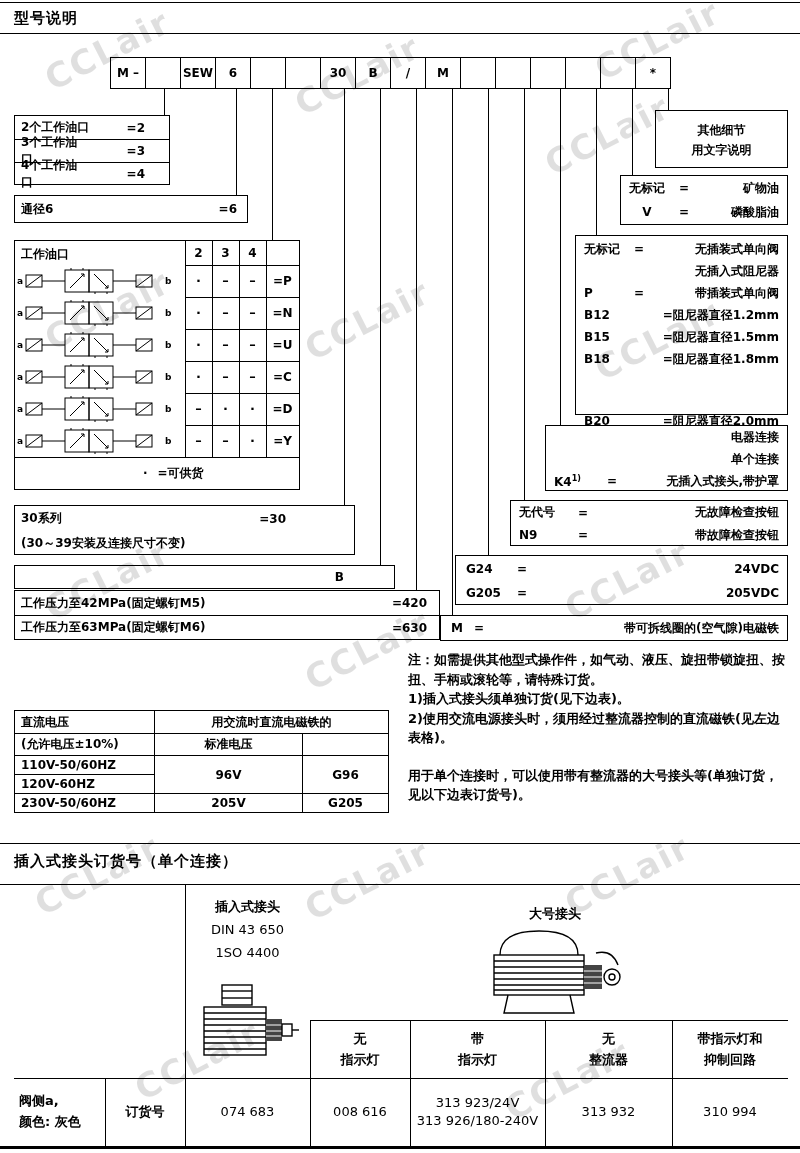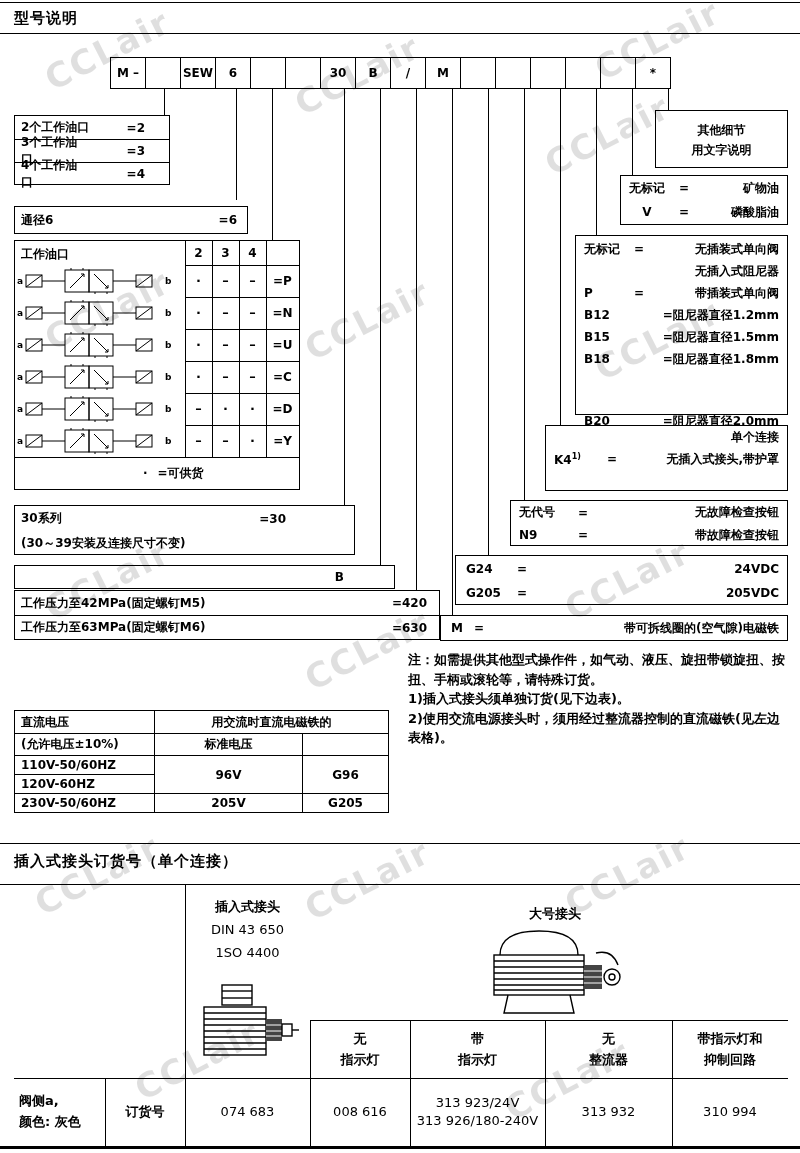--- a/index.html
+++ b/index.html
@@ -128,21 +128,21 @@
     <div class="frow bt" style="height:23px;padding-left:6px;">
       <span>3个工作油口</span>
       <span class="mla" style="margin-right:24px;">=3</span>
     </div>
     <div class="frow bt" style="height:22px;padding-left:6px;">
       <span>4个工作油口</span>
       <span class="mla" style="margin-right:24px;">=4</span>
     </div>
   </div>
 
-  <div class="box frow" style="left:14px;top:206px;width:234px;height:28px;padding-left:6px;">
+  <div class="box frow" style="left:14px;top:195px;width:234px;height:28px;padding-left:6px;">
     <span>通径6</span>
     <span class="mla" style="margin-right:10px;">=6</span>
   </div>
 
   <div class="box" style="left:14px;top:240px;width:286px;height:250px;">
     <div class="sp-title">工作油口</div>
     <span class="chead" style="left:170px;">2</span>
     <span class="chead" style="left:197px;">3</span>
     <span class="chead" style="left:224px;">4</span>
     <div class="vl" style="left:170px;top:0;height:216px;"></div>
@@ -316,20 +316,21 @@
       <span style="flex:1;text-align:right;padding-right:8px;">=阻尼器直径2.0mm</span>
     </div>
     <div class="frow" style="height:22px;">
       <span style="width:54px;padding-left:8px;">B22</span>
       <span style="width:18px;text-align:center;"></span>
       <span style="flex:1;text-align:right;padding-right:8px;">=阻尼器直径2.2mm</span>
     </div>
   </div>
 
   <div class="box" style="left:545px;top:425px;width:243px;height:66px;">
+    <div class="frow" style="height:22px;justify-content:flex-end;padding-right:8px;">电器连接</div>
     <div class="frow" style="height:22px;justify-content:flex-end;padding-right:8px;">单个连接</div>
     <div class="frow" style="height:22px;">
       <span style="padding-left:8px;width:56px;"><span>K4</span><sup>1)</sup></span>
       <span style="width:20px;text-align:center;">=</span>
       <span style="flex:1;text-align:right;padding-right:8px;">无插入式接头,带护罩</span>
     </div>
   </div>
 
   <div class="box" style="left:510px;top:500px;width:278px;height:46px;">
     <div class="frow" style="height:23px;">
@@ -360,20 +361,21 @@
   <div class="box frow" style="left:440px;top:615px;width:348px;height:26px;">
     <span style="padding-left:10px;">M</span>
     <span style="width:20px;text-align:center;margin-left:6px;">=</span>
     <span style="flex:1;text-align:right;padding-right:8px;">带可拆线圈的(空气隙)电磁铁</span>
   </div>
 
   <div class="notes">
     <p>注：如需提供其他型式操作件，如气动、液压、旋扭带锁旋扭、按扭、手柄或滚轮等，请特殊订货。</p>
     <p>1)插入式接头须单独订货(见下边表)。</p>
     <p>2)使用交流电源接头时，须用经过整流器控制的直流磁铁(见左边表格)。</p>
+    <p class="gap">用于单个连接时，可以使用带有整流器的大号接头等(单独订货，见以下边表订货号)。</p>
   </div>
 
   <table class="dctable">
     <tbody>
         <tr>
       <td class="c1" style="height:23px;">直流电压</td>
       <td colspan="2">用交流时直流电磁铁的</td>
     </tr>
     <tr>
       <td class="c1">(允许电压±10%)</td>

